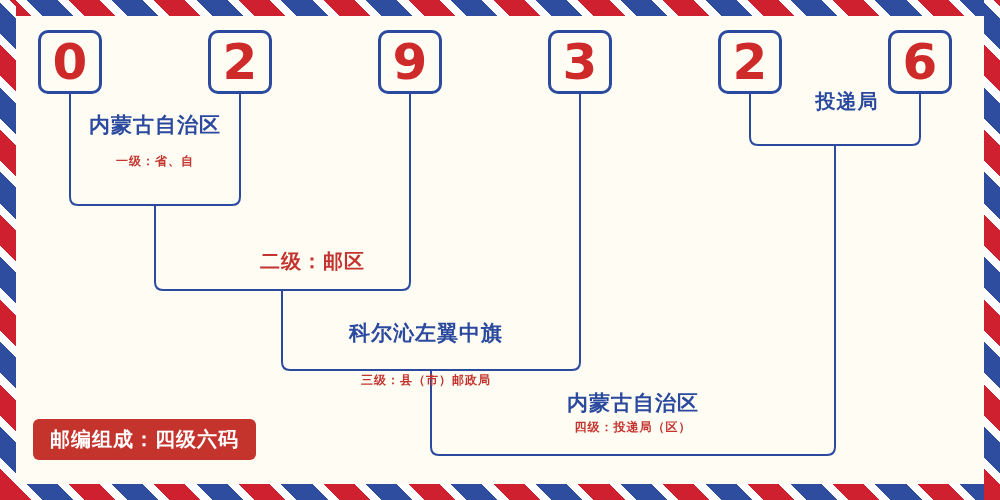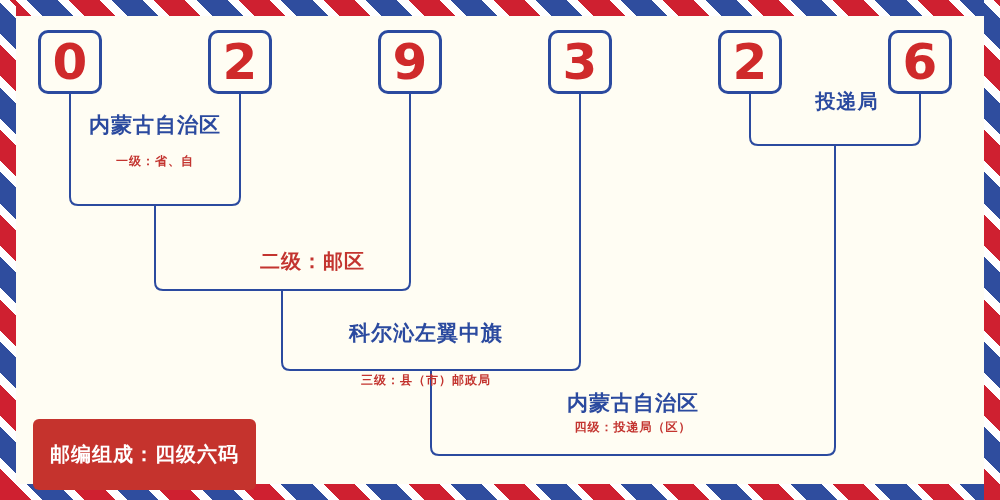--- a/index.html
+++ b/index.html
@@ -76,21 +76,21 @@
   .lbl-delivery{left:750px;top:88px;width:194px;}
   .lbl-delivery .blue-name{font-size:20px;}
 
   
   .badge{
     position:absolute;left:33px;top:419px;
     background:var(--badge-bg);
     color:#ffffff;
     font-weight:bold;font-size:20px;
     letter-spacing:1px;
-    padding:22px 17px;
+    padding:7px 17px;
     border-radius:6px;
   }
 </style>
 </head>
 <body>
 
 <div class="canvas">
 
   <div class="stripe stripe-top"></div>
   <div class="stripe stripe-bottom"></div>

